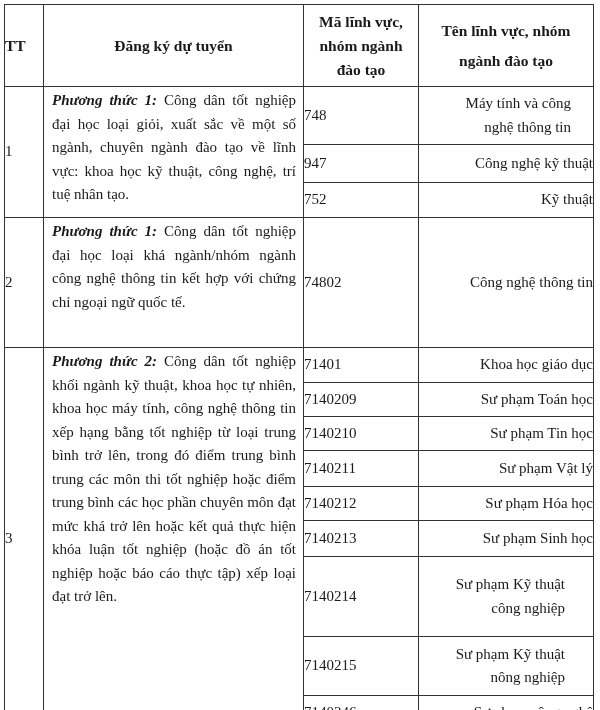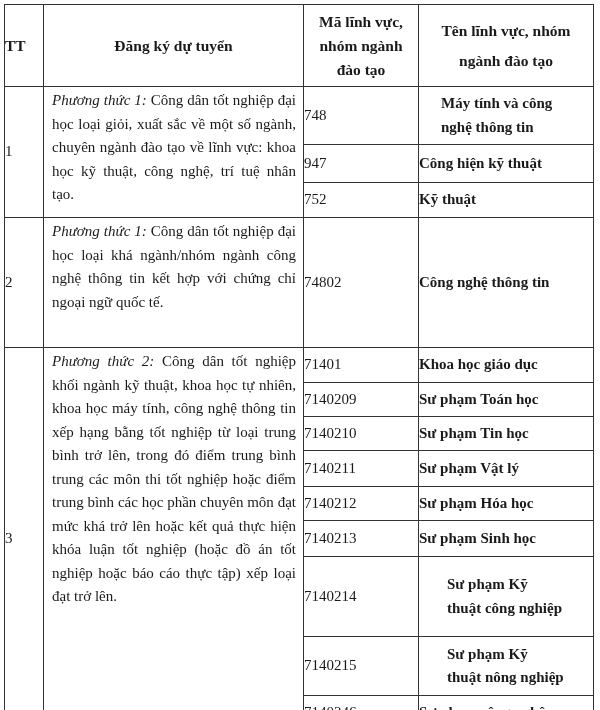--- a/index.html
+++ b/index.html
@@ -5,23 +5,23 @@
   html, body { margin: 0; padding: 0; background: #ffffff; }
   body { width: 600px; height: 710px; position: relative; overflow: hidden;
          font-family: "Liberation Serif", "DejaVu Serif", serif; color: #1a1a1a; }
   table.grid { position: absolute; left: 4px; top: 4px; border-collapse: collapse;
                table-layout: fixed; width: 590px; }
   table.grid td, table.grid th { border: 1.3px solid #333; padding: 0; vertical-align: middle; }
   th { font-weight: bold; font-size: 15.5px; line-height: 24px; text-align: center; }
   td { font-size: 15px; line-height: 23.5px; }
   .c-tt { width: 38px; text-align: left; }
   .c-code { width: 114px; }
-  .c-name { text-align: left; font-weight: bold; }
+  .c-name { text-align: right; }
   .desc { padding: 0 7px 0 8px !important; text-align: justify; vertical-align: top !important; }
-  .desc .lead { font-weight: normal; font-style: italic; margin-top: 36px; }
+  .desc .lead { font-weight: bold; font-style: italic; margin-top: 36px; }
   .desc .inner { padding-top: 2px; }
   .hdr-name { line-height: 30px; }
 </style>
 </head>
 <body>
 
 <table class="grid">
   <colgroup>
     <col style="width:39px">
       <col style="width:260px">
@@ -41,21 +41,21 @@
     <tr style="height:58px">
       <td class="c-tt" rowspan="3">1</td>
       <td class="desc" rowspan="3">
         <div class="inner"><span class="lead">Phương thức 1:</span><span> Công dân tốt nghiệp đại học loại giỏi, xuất sắc về một số ngành, chuyên ngành đào tạo về lĩnh vực: khoa học kỹ thuật, công nghệ, trí tuệ nhân tạo.</span></div>
       </td>
       <td class="c-code">748</td>
       <td class="c-name" style="padding:0 22px;">Máy tính và công nghệ thông tin</td>
     </tr>
     <tr style="height:38px">
       <td class="c-code">947</td>
-      <td class="c-name">Công hiện kỹ thuật</td>
+      <td class="c-name">Công nghệ kỹ thuật</td>
     </tr>
     <tr style="height:35px">
       <td class="c-code">752</td>
       <td class="c-name">Kỹ thuật</td>
     </tr>
 
     <tr style="height:130px">
       <td class="c-tt">2</td>
       <td class="desc">
         <div class="inner"><span class="lead">Phương thức 1:</span><span> Công dân tốt nghiệp đại học loại khá ngành/nhóm ngành công nghệ thông tin kết hợp với chứng chỉ ngoại ngữ quốc tế.</span></div>

